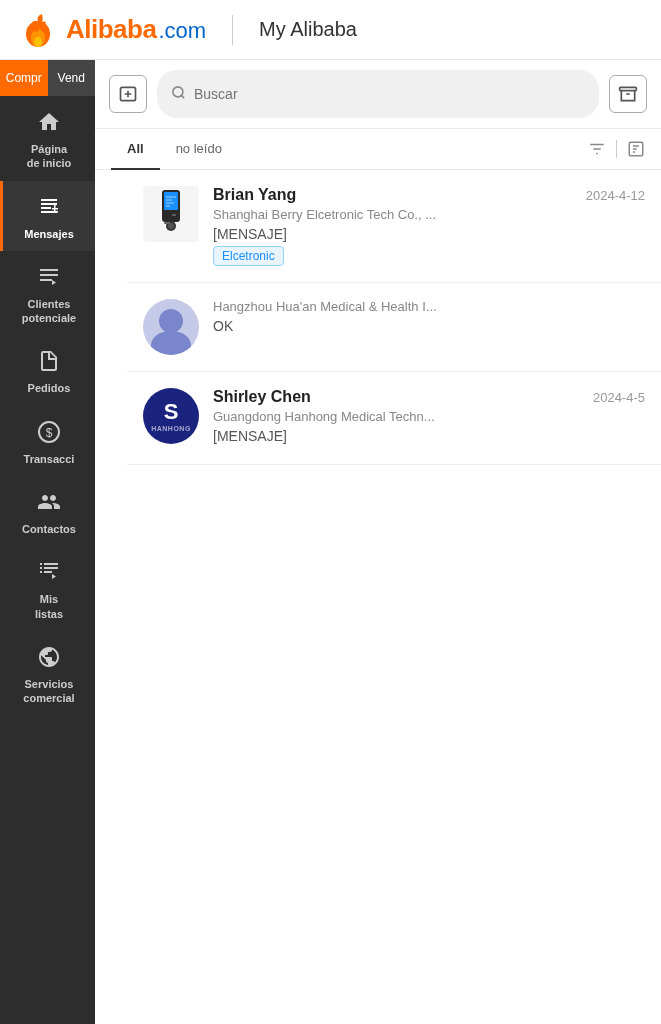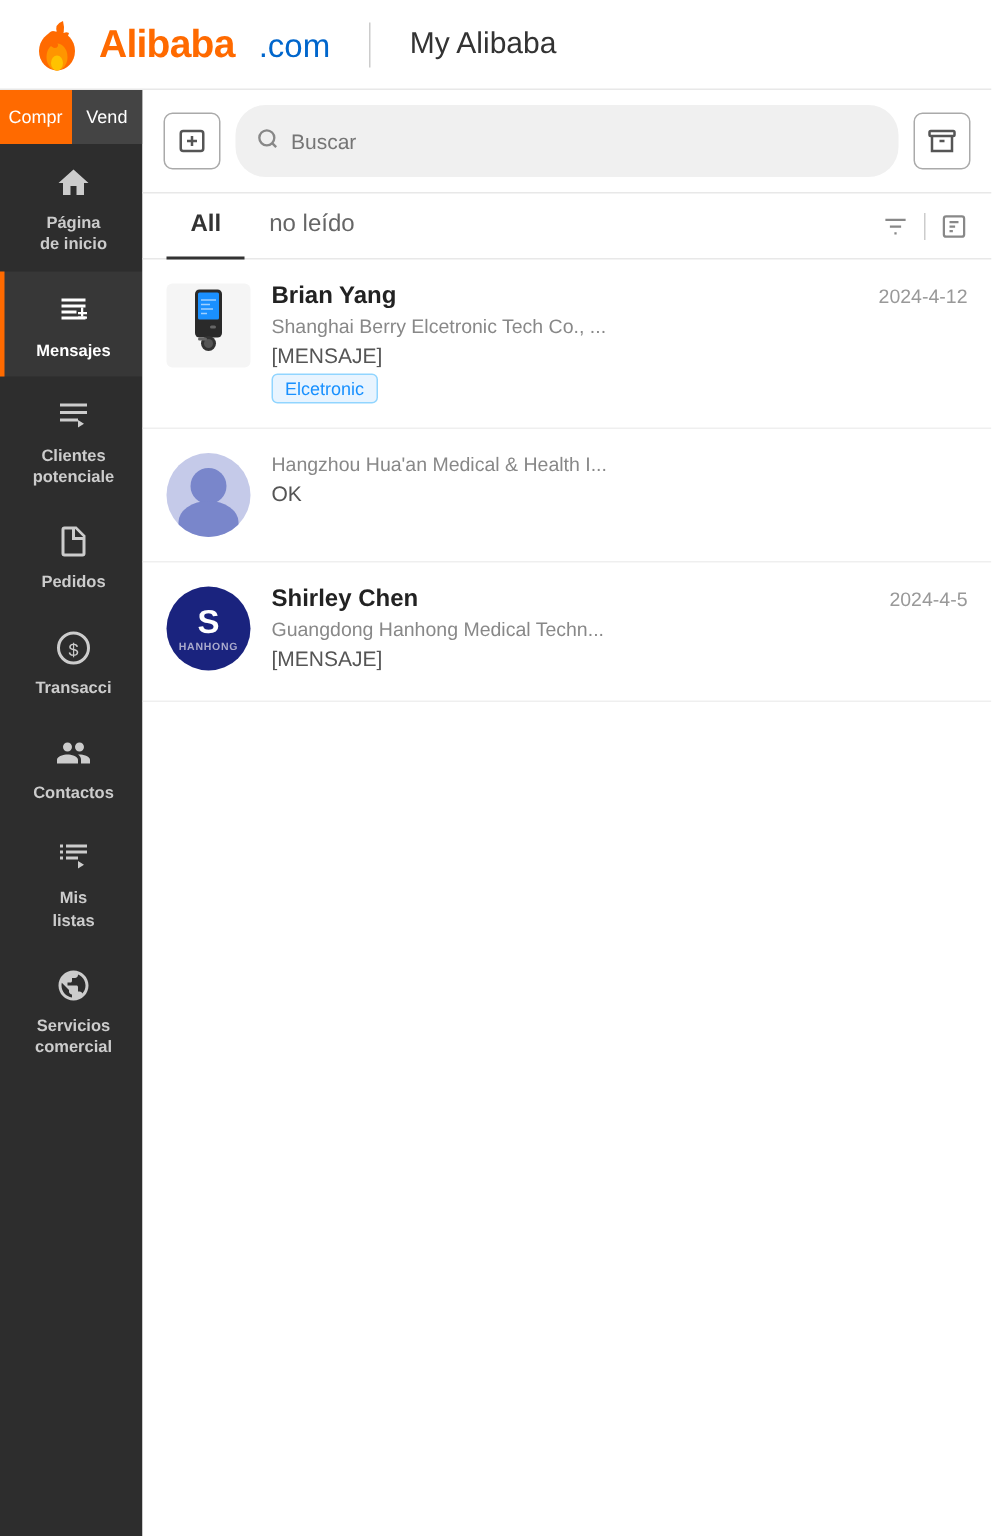--- a/index.html
+++ b/index.html
@@ -15,21 +15,21 @@
       height: 60px;
     }
     .logo-area {
       display: flex;
       align-items: center;
       gap: 10px;
     }
     .logo-text {
       display: flex;
       align-items: baseline;
-      gap: 16px;
+      gap: 2px;
       justify-content: flex-end;
     }
     .logo-alibaba {
       font-size: 26px;
       font-weight: 700;
       color: #ff6a00;
       letter-spacing: -0.5px;
     }
     .logo-dot-com {
       font-size: 22px;
@@ -187,21 +187,21 @@
 
     
     .tabs-bar {
       display: flex;
       align-items: center;
       padding: 0 16px;
       border-bottom: 1px solid #e8e8e8;
     }
     .tab {
       padding: 12px 16px;
-      font-size: 16px;
+      font-size: 13px;
       cursor: pointer;
       color: #666;
       border-bottom: 2px solid transparent;
       margin-bottom: -1px;
     }
     .tab.active {
       color: #333;
       font-weight: 600;
       border-bottom: 2px solid #333;
     }
@@ -231,20 +231,21 @@
     }
 
     
     .message-item {
       display: flex;
       align-items: flex-start;
       padding: 16px 16px;
       border-bottom: 1px solid #efefef;
       gap: 14px;
       cursor: pointer;
+      margin-left: 32px;
     }
     .avatar-device {
       width: 56px;
       height: 56px;
       background: #f5f5f5;
       border-radius: 4px;
       display: flex;
       align-items: center;
       justify-content: center;
     }

